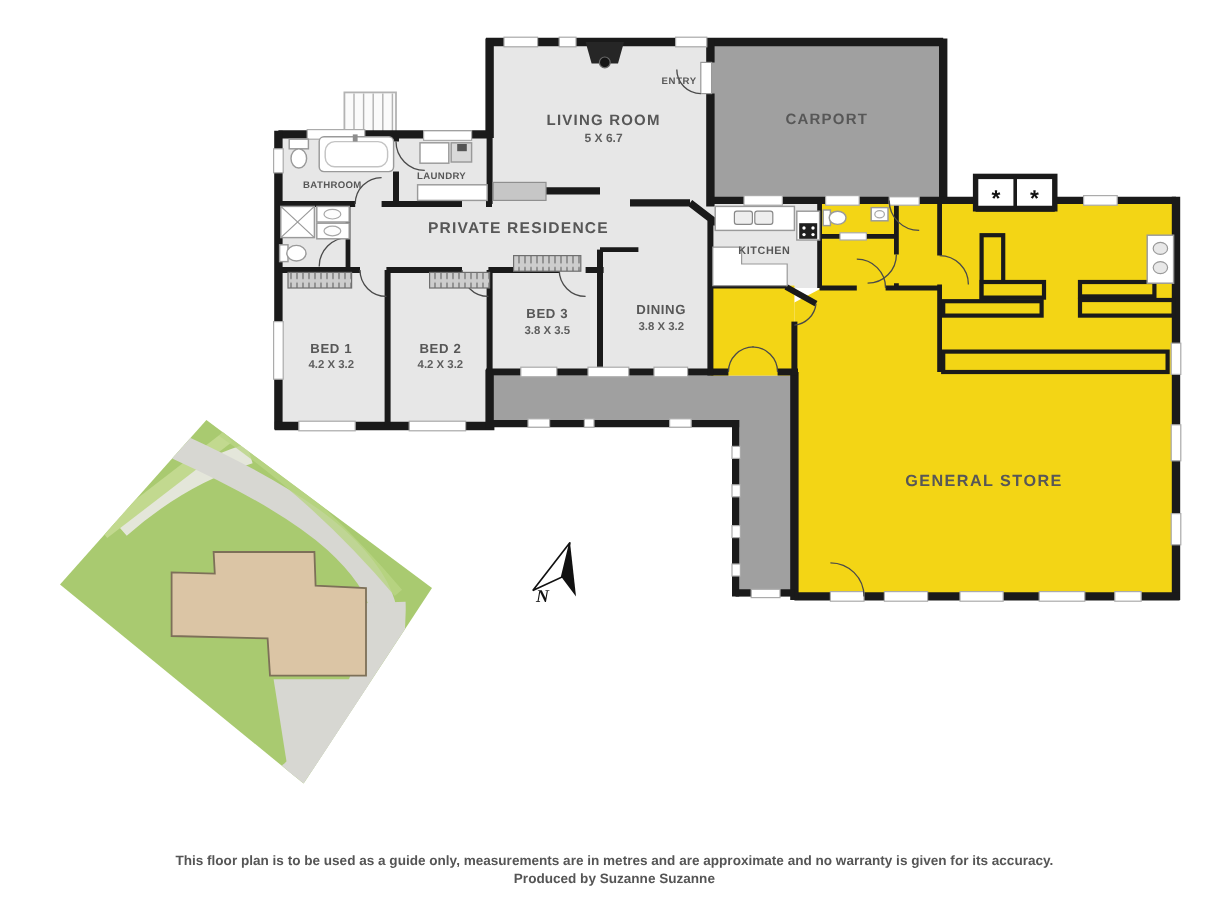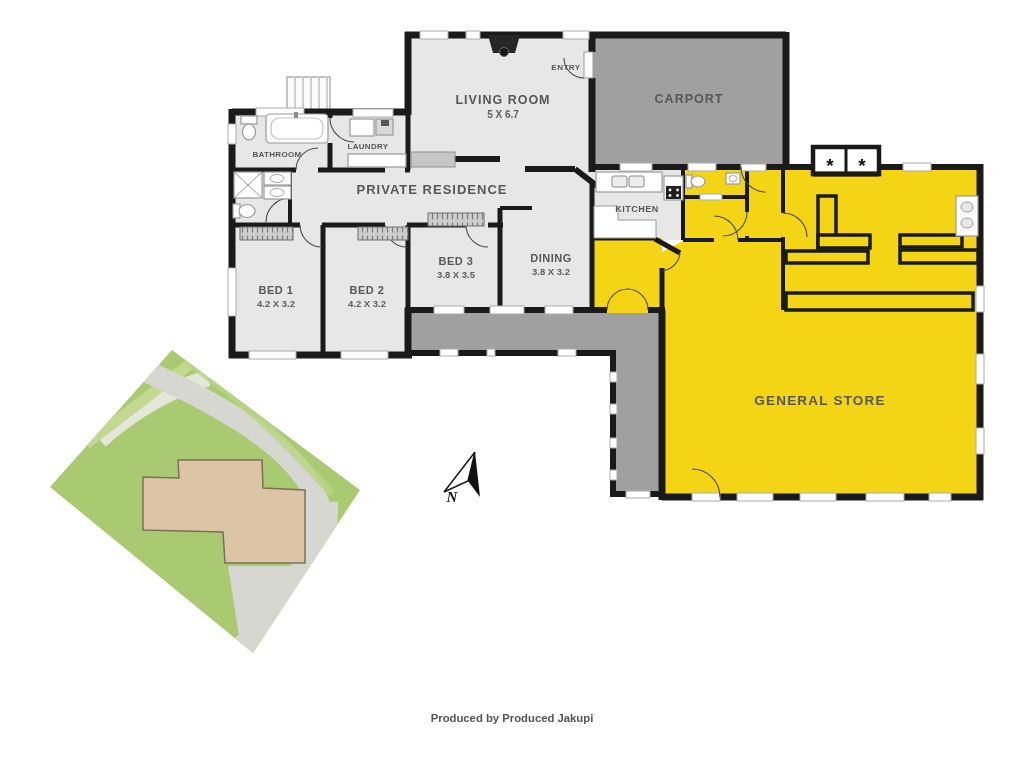--- a/index.html
+++ b/index.html
@@ -258,15 +258,16 @@
     <text class="dim" x="367" y="307" font-size="9.5">4.2 X 3.2</text>
     <text class="lbl" x="456" y="265" font-size="11" letter-spacing="0.5">BED 3</text>
     <text class="dim" x="456" y="278" font-size="9.5">3.8 X 3.5</text>
     <text class="lbl" x="551" y="262" font-size="11" letter-spacing="0.5">DINING</text>
     <text class="dim" x="551" y="275" font-size="9.5">3.8 X 3.2</text>
     <text class="lbl" x="820" y="405" font-size="13.5" letter-spacing="1.2">GENERAL STORE</text>
   </g>
 </svg>
 
 <div id="footer">
-  <div>Produced by Produced Jakupi</div>
+  <div>This floor plan is to be used as a guide only, measurements are in metres and are approximate and no warranty is given for its accuracy.</div>
+  <div>Produced by Suzanne Suzanne</div>
 </div>
 </div>
 
 </body></html>

